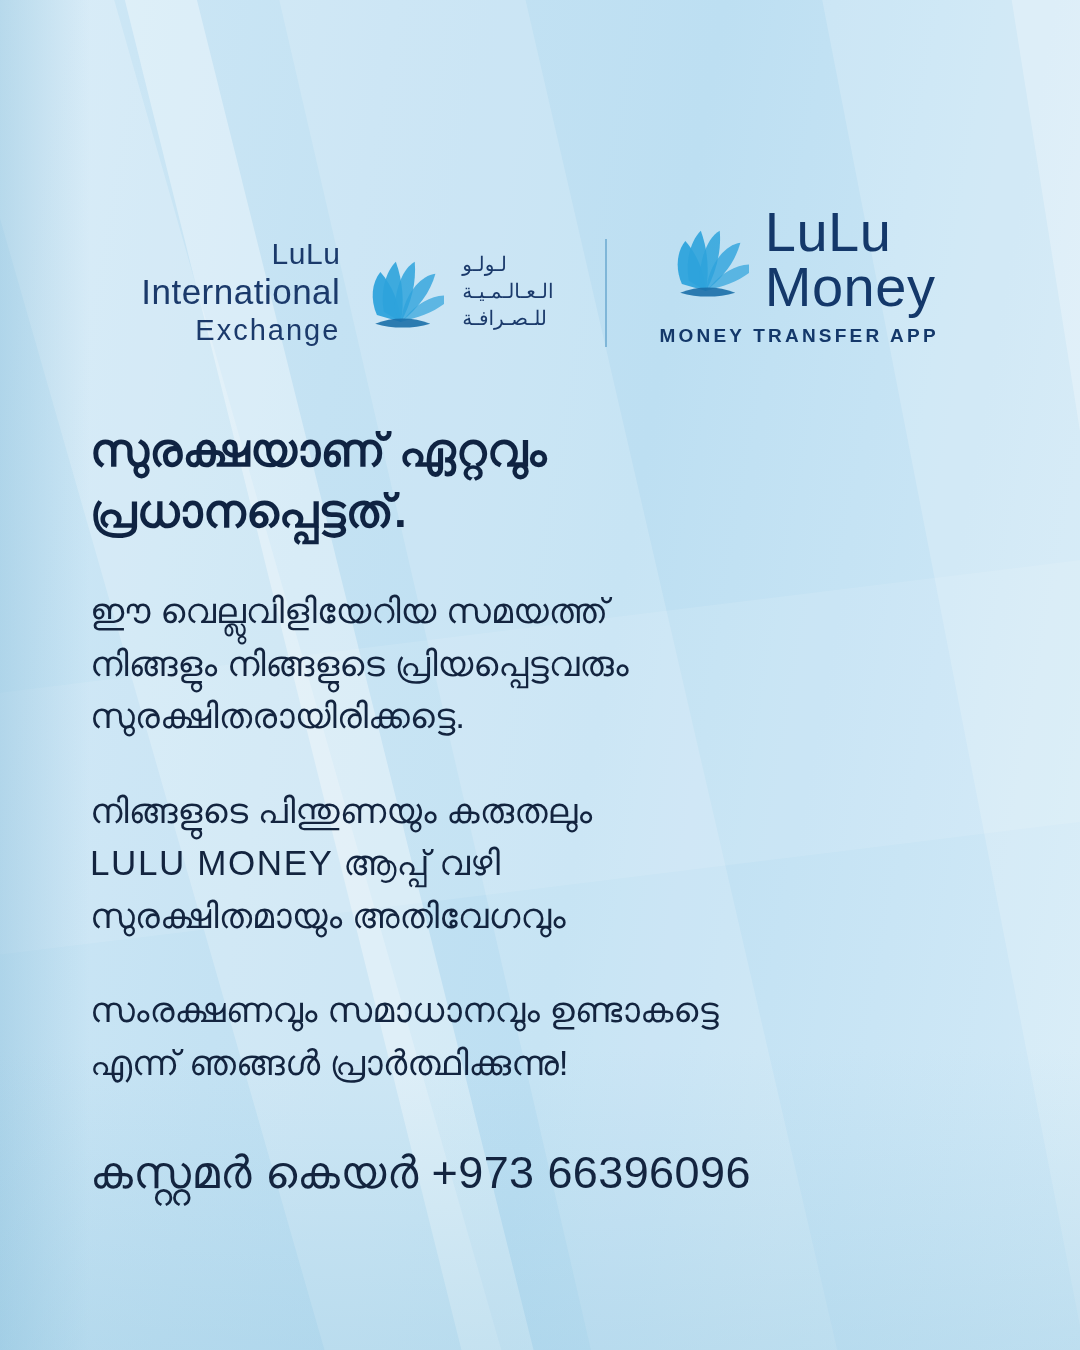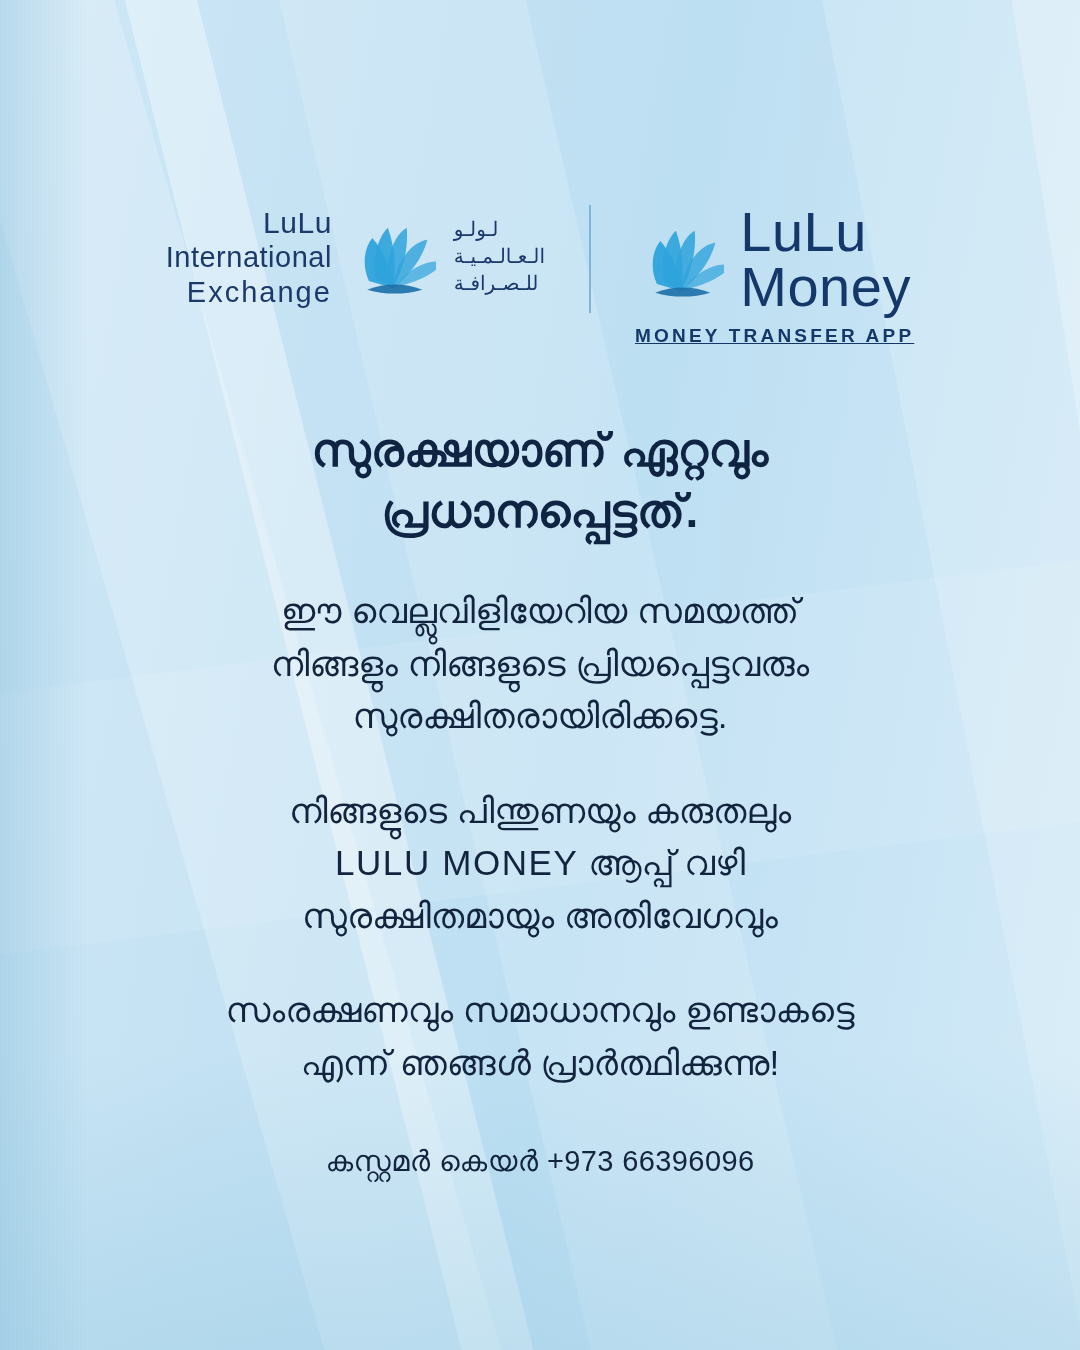--- a/index.html
+++ b/index.html
@@ -79,40 +79,40 @@
     background: linear-gradient(to right, rgba(120,180,212,0.35), rgba(120,180,212,0.0));
     pointer-events: none;
   }
 
   
   .logo-row {
     position: absolute;
     top: 205px;
     left: 0; right: 0;
     display: flex;
-    align-items: flex-start;
+    align-items: flex-end;
     justify-content: center;
-    gap: 30px;
+    gap: 38px;
   }
 
   .lie-lock {
     display: flex;
     align-items: center;
     gap: 18px;
   }
   .lie-en {
     text-align: right;
     color: #1b3a6b;
     line-height: 1.18;
     font-size: 29px;
     font-weight: 500;
     letter-spacing: 0.5px;
   }
   .lie-en .l1 { font-size: 30px; }
-  .lie-en .l2 { font-size: 29px; }
+  .lie-en .l2 { font-size: 35px; }
   .lie-en .l3 { font-size: 29px; letter-spacing: 2px; }
 
   .lie-ar {
     color: #1b3a6b;
     text-align: left;
     line-height: 1.35;
     font-size: 20px;
     direction: rtl;
     letter-spacing: 1px;
   }
@@ -149,29 +149,27 @@
     line-height: 0.98;
     font-weight: 400;
     letter-spacing: 0.5px;
   }
   .lm-word .w2 { font-weight: 400; }
   .lm-sub {
     color: #14386a;
     font-size: 19px;
     letter-spacing: 3.2px;
     font-weight: 700;
-    text-decoration: underline;
   }
 
   
   .content {
     position: absolute;
     left: 0; right: 0;
     top: 420px;
-    text-align: center;
     color: #13243f;
     padding: 0 90px;
     box-sizing: border-box;
   }
   .headline {
     font-size: 46px;
     font-weight: 700;
     line-height: 1.32;
     color: #0f2342;
     margin: 0 0 44px 0;
@@ -181,21 +179,21 @@
     font-size: 35px;
     line-height: 1.5;
     color: #13243f;
     margin: 0 0 42px 0;
     font-weight: 400;
   }
   .para .en {
     letter-spacing: 1.6px;
   }
   .contact {
-    font-size: 29px;
+    font-size: 45px;
     line-height: 1.4;
     color: #13243f;
     margin-top: 52px;
     letter-spacing: 0.4px;
   }
 </style>
 </head>
 <body>
 
 <div class="poster">

